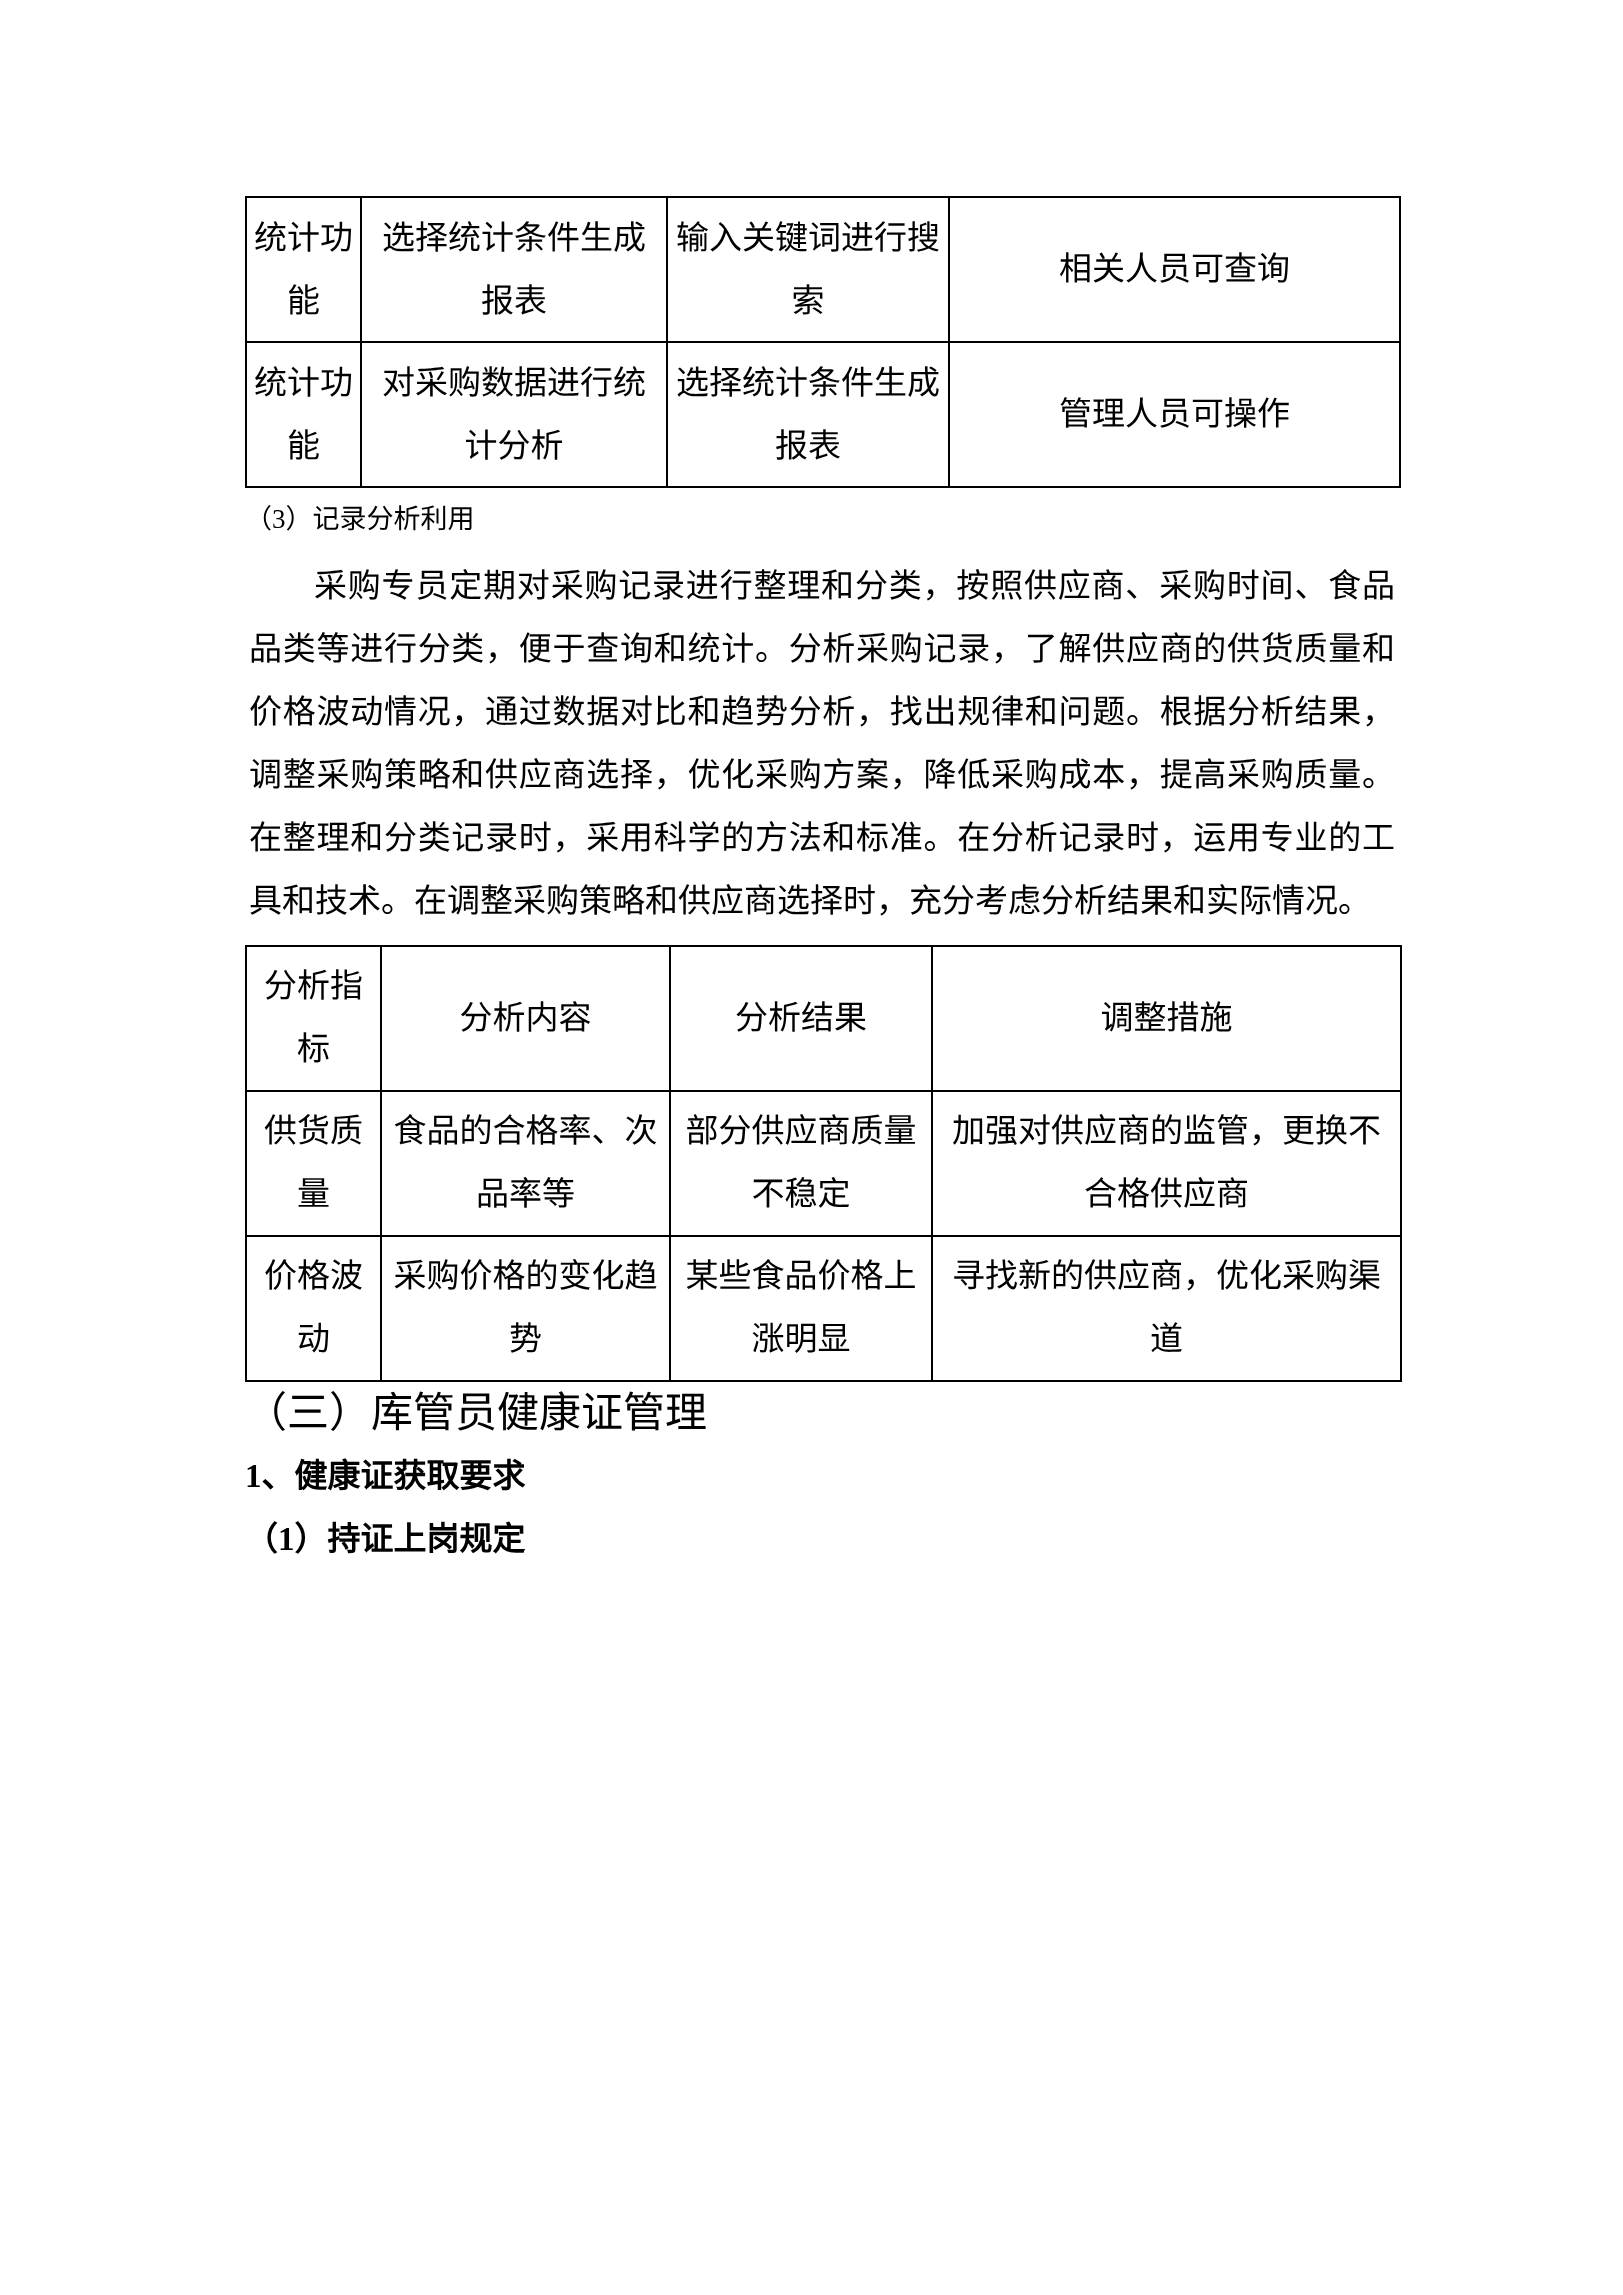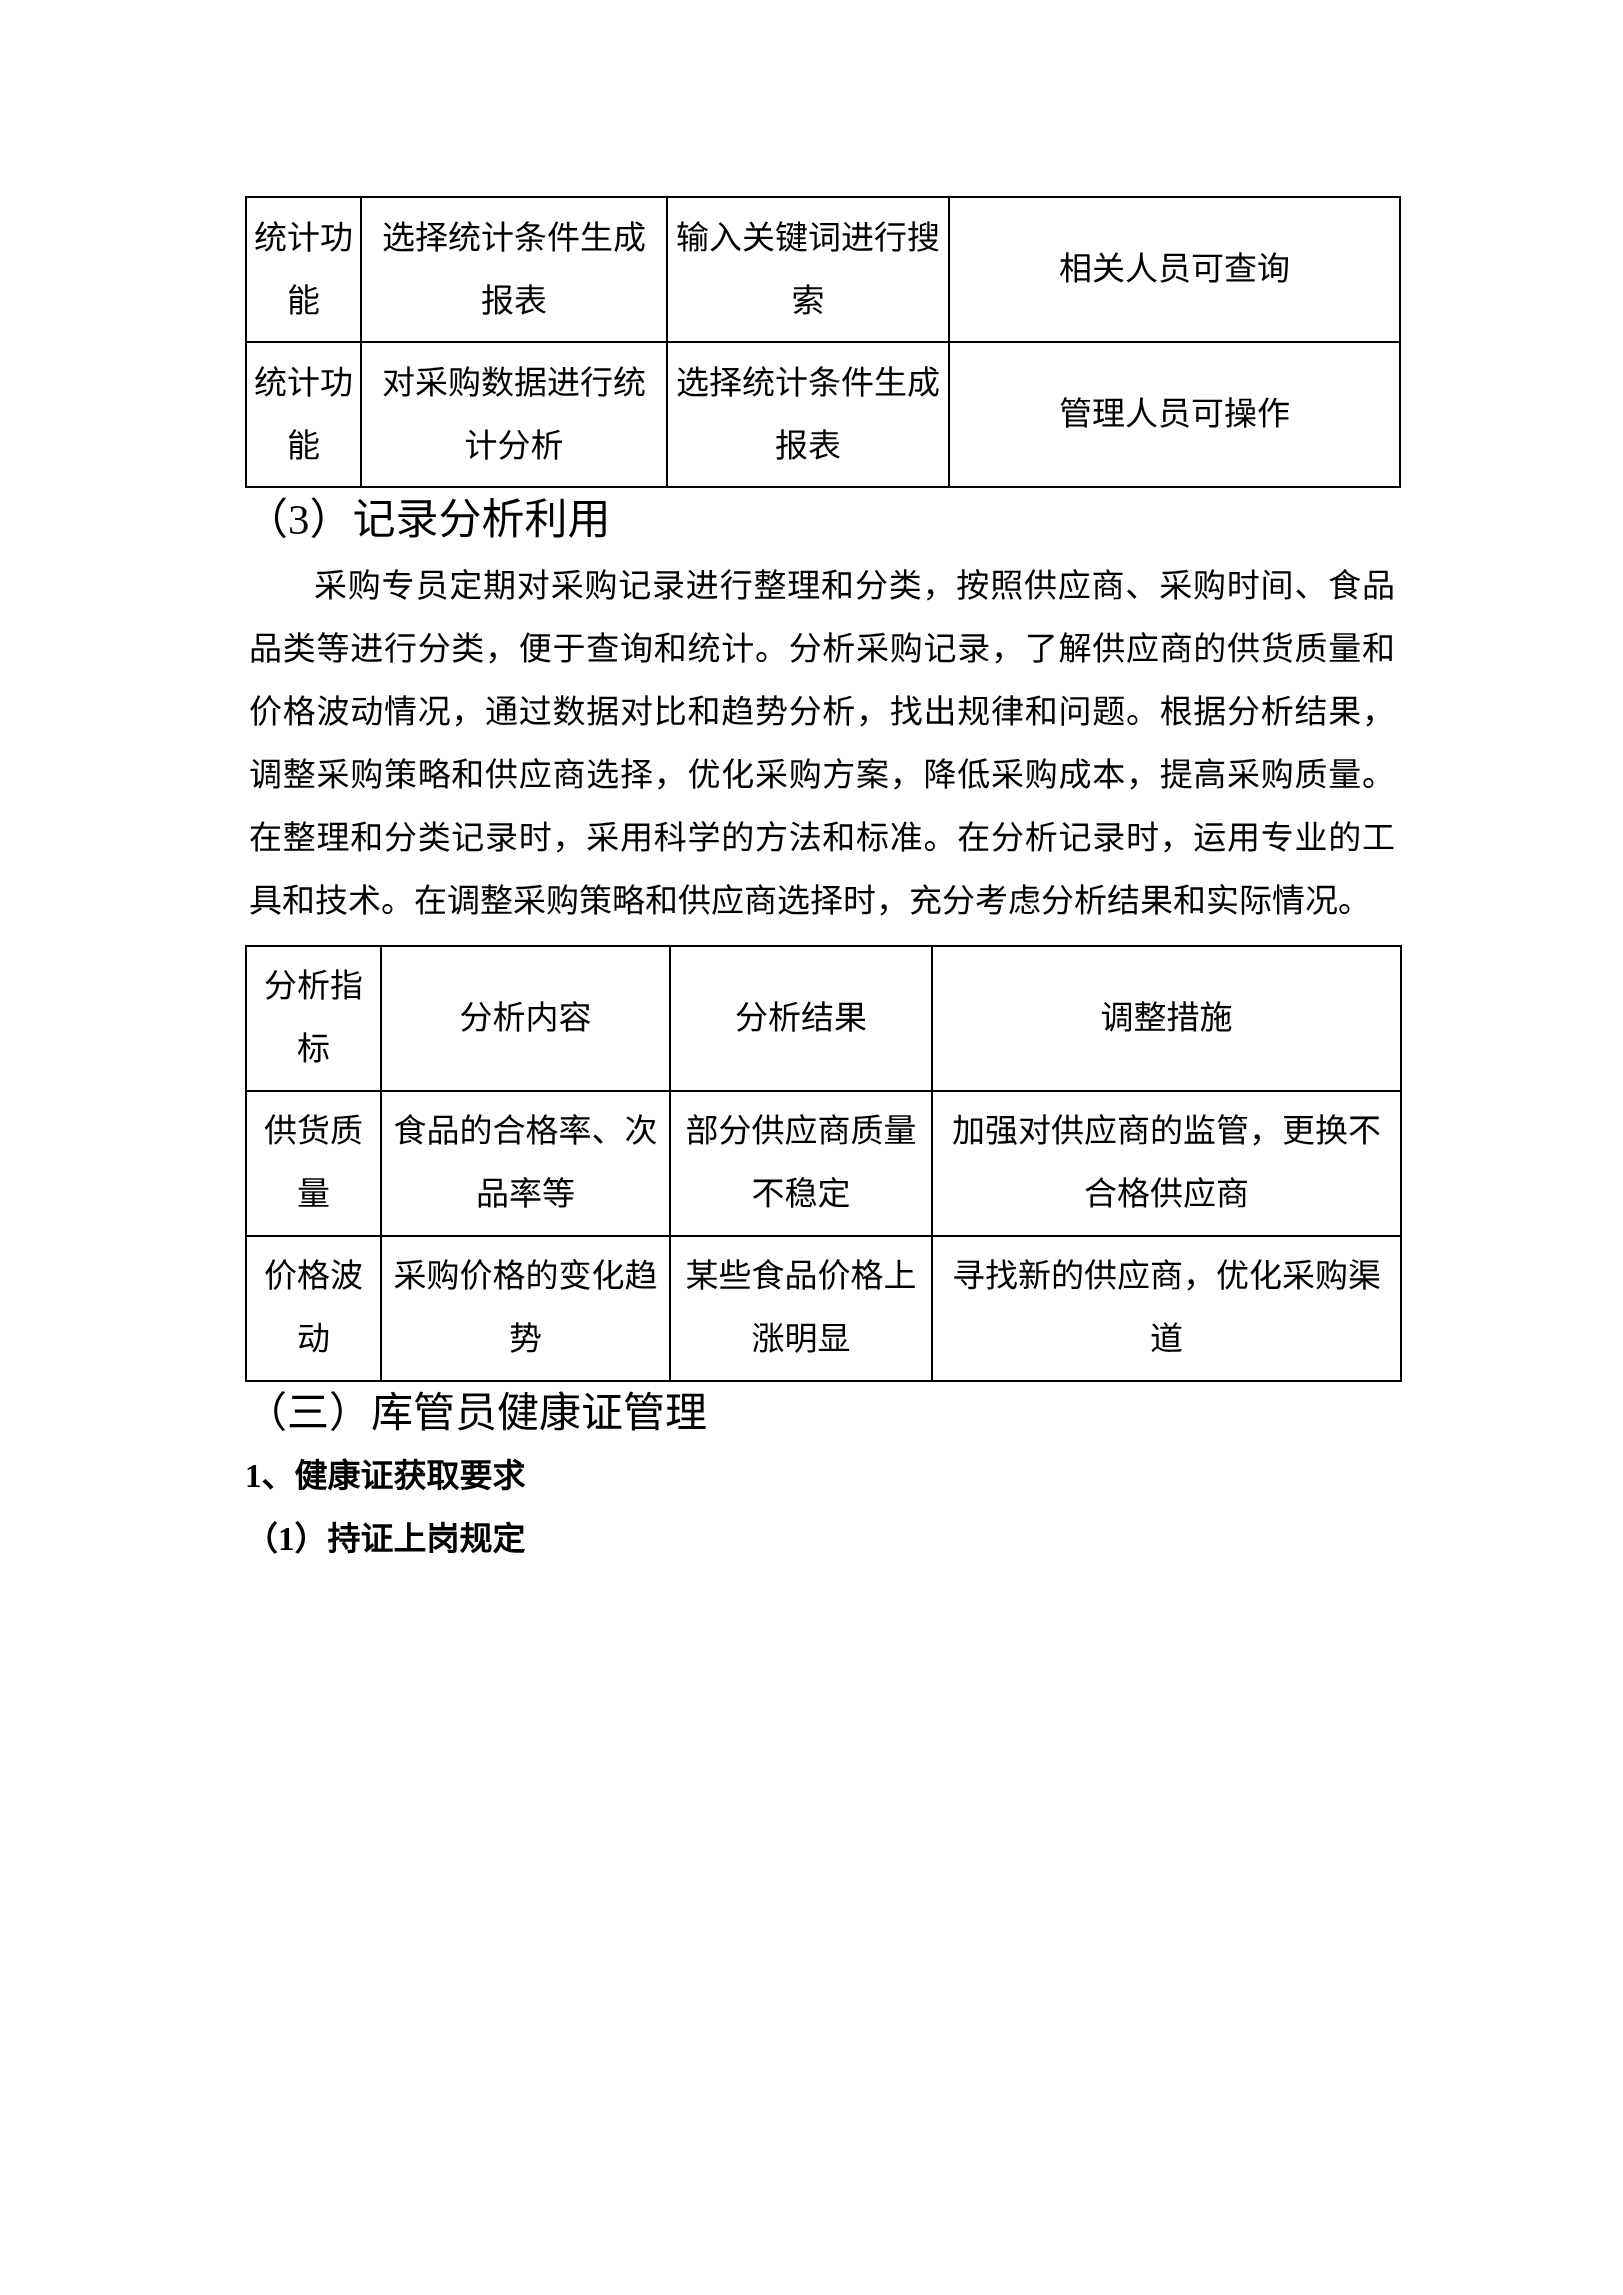--- a/index.html
+++ b/index.html
@@ -31,21 +31,21 @@
     border: 2px solid #000000;
     height: 143px;
     text-align: center;
     vertical-align: middle;
     padding: 0 5.2px;
     line-height: 63px;
     overflow: hidden;
   }
   .heading-num {
     margin: 0;
-    font-size: 43px;
+    font-size: 27px;
     line-height: 63px;
     text-indent: 0;
   }
   .body-para {
     margin: 4px;
     text-indent: 65px;
     text-align: justify;
     text-align-last: left;
   }
   .tbl-analysis {

